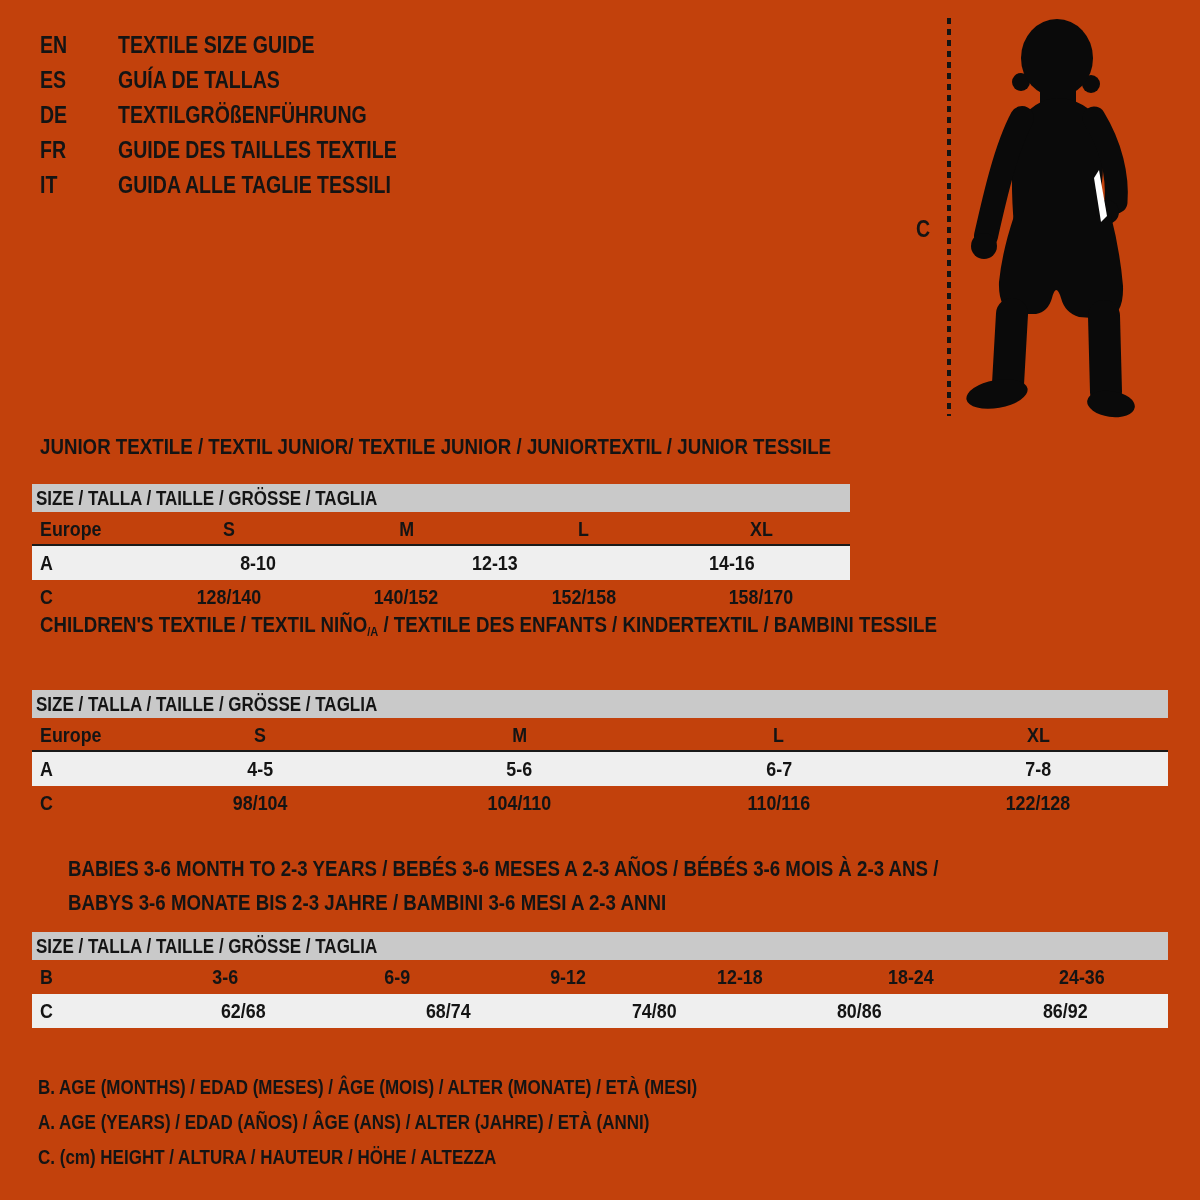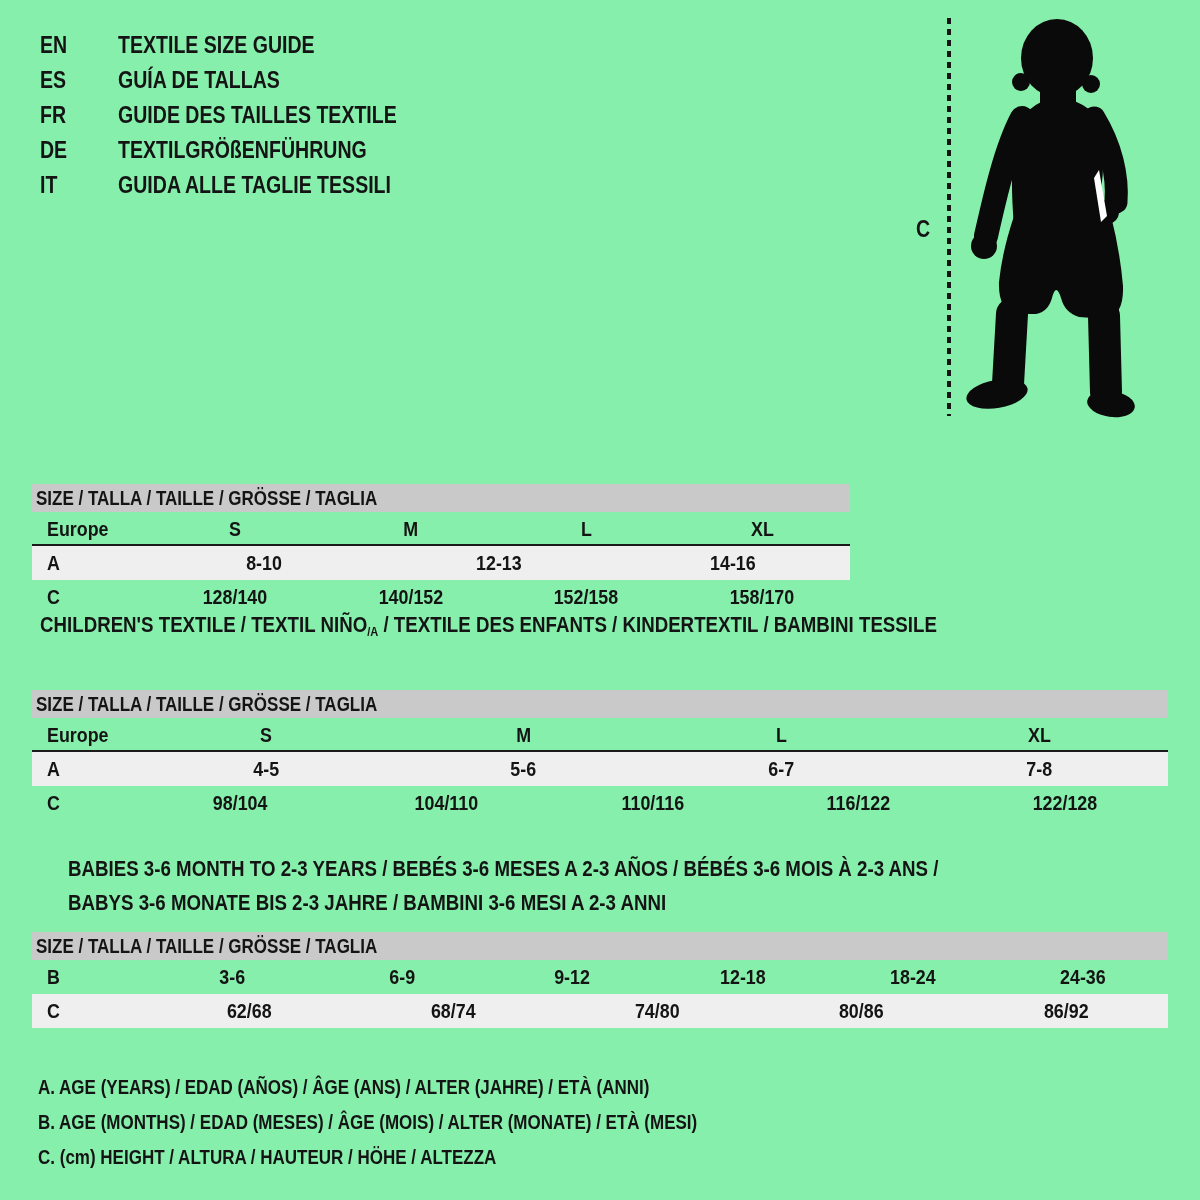--- a/index.html
+++ b/index.html
@@ -6,21 +6,21 @@
     --header-bar: #c9c9c9;
     --row-shade: #efefef;
     --ink: #141414;
   }
   * { margin: 0; padding: 0; box-sizing: border-box; }
   html, body { background: #ffffff; }
   .canvas {
     position: relative;
     width: 1200px;
     height: 1200px;
-    background: #86efac;
+    background: #c2410c;
     font-family: "Liberation Sans", sans-serif;
     font-weight: 700;
     color: var(--ink, #141414);
     overflow: hidden;
   }
   .cx { display: inline-block; transform: scaleX(0.85); transform-origin: 0 50%; white-space: nowrap; }
   .cxc { transform-origin: 50% 50%; }
 
   
   .lang-block { position: absolute; left: 40px; top: 28px; }
@@ -44,21 +44,21 @@
   
   .tbl { position: absolute; left: 32px; }
   .tbl-head {
     height: 28px; line-height: 28px; background: var(--header-bar, #c9c9c9);
     padding-left: 4px; font-size: 20px;
   }
   .trow { display: flex; height: 34px; line-height: 34px; font-size: 21px; }
   .trow.rule { border-bottom: 2px solid #1a1a1a; }
   .trow.shade { background: var(--row-shade, #efefef); }
   .cell { flex: 1; text-align: center; }
-  .cell.lbl { flex: 0 0 auto; text-align: left; padding-left: 8px; margin-left: 7px; }
+  .cell.lbl { flex: 0 0 auto; text-align: left; padding-left: 8px; }
   .w-junior .cell.lbl { width: 108px; }
   .w-wide5 .cell.lbl { width: 98px; }
   .w-wide6 .cell.lbl { width: 108px; }
 
   
   .legend { position: absolute; left: 38px; top: 1070px; }
   .legend-line { height: 35px; line-height: 35px; font-size: 20px; white-space: nowrap; }
 </style>
 </head>
 <body>
@@ -68,26 +68,26 @@
   <div class="lang-block">
     <div class="lang-row">
       <div class="lang-code"><span class="cx">EN</span></div>
       <div class="lang-label"><span class="cx">TEXTILE SIZE GUIDE</span></div>
     </div>
     <div class="lang-row">
       <div class="lang-code"><span class="cx">ES</span></div>
       <div class="lang-label"><span class="cx">GUÍA DE TALLAS</span></div>
     </div>
     <div class="lang-row">
+      <div class="lang-code"><span class="cx">DE</span></div>
+      <div class="lang-label"><span class="cx">TEXTILGRÖßENFÜHRUNG</span></div>
+    </div>
+    <div class="lang-row">
       <div class="lang-code"><span class="cx">FR</span></div>
       <div class="lang-label"><span class="cx">GUIDE DES TAILLES TEXTILE</span></div>
-    </div>
-    <div class="lang-row">
-      <div class="lang-code"><span class="cx">DE</span></div>
-      <div class="lang-label"><span class="cx">TEXTILGRÖßENFÜHRUNG</span></div>
     </div>
     <div class="lang-row">
       <div class="lang-code"><span class="cx">IT</span></div>
       <div class="lang-label"><span class="cx">GUIDA ALLE TAGLIE TESSILI</span></div>
     </div>
   </div>
 
   <div class="measure-line"></div>
   <div class="measure-label"><span class="cx">C</span></div>
   <svg class="figure-svg" width="177" height="400" viewBox="0 0 175 400" aria-hidden="true">
@@ -113,20 +113,23 @@
       <path d="M 48 296 L 44 366" stroke="#0a0a0a" stroke-width="32" stroke-linecap="round" fill="none"></path>
       <path d="M 140 298 L 142 374" stroke="#0a0a0a" stroke-width="32" stroke-linecap="round" fill="none"></path>
 
       <ellipse cx="33" cy="376" rx="31" ry="14" transform="rotate(-10 33 376)"></ellipse>
       <ellipse cx="147" cy="386" rx="24" ry="13" transform="rotate(8 147 386)"></ellipse>
 
       <path d="M 135 152 L 143 198 L 137 204 L 130 160 Z" fill="#ffffff"></path>
     </g>
   </svg>
 
+  <div class="sec-heading" style="top:434px;">
+    <span class="cx">JUNIOR TEXTILE / TEXTIL JUNIOR/ TEXTILE JUNIOR / JUNIORTEXTIL / JUNIOR TESSILE</span>
+  </div>
   <div class="tbl w-junior" style="top:484px; width:818px;">
     <div class="tbl-head">
       <span class="cx">SIZE / TALLA / TAILLE / GRÖSSE / TAGLIA</span>
     </div>
     <div class="trow rule">
       <div class="cell lbl"><span class="cx">Europe</span></div>
       <div class="cell"><span class="cx cxc">S</span></div>
       <div class="cell"><span class="cx cxc">M</span></div>
       <div class="cell"><span class="cx cxc">L</span></div>
       <div class="cell"><span class="cx cxc">XL</span></div>
@@ -165,21 +168,20 @@
       <div class="cell"><span class="cx cxc">4-5</span></div>
       <div class="cell"><span class="cx cxc">5-6</span></div>
       <div class="cell"><span class="cx cxc">6-7</span></div>
       <div class="cell"><span class="cx cxc">7-8</span></div>
     </div>
     <div class="trow">
       <div class="cell lbl"><span class="cx">C</span></div>
       <div class="cell"><span class="cx cxc">98/104</span></div>
       <div class="cell"><span class="cx cxc">104/110</span></div>
       <div class="cell"><span class="cx cxc">110/116</span></div>
-      <div class="cell"><span class="cx cxc">116/122</span></div>
       <div class="cell"><span class="cx cxc">122/128</span></div>
     </div>
   </div>
 
   <div class="babies-heading" style="top:852px;margin-left:28px;">
     <div><span class="cx">BABIES 3-6 MONTH TO 2-3 YEARS / BEBÉS 3-6 MESES A 2-3 AÑOS / BÉBÉS 3-6 MOIS À 2-3 ANS /</span></div>
     <div><span class="cx">BABYS 3-6 MONATE BIS 2-3 JAHRE / BAMBINI 3-6 MESI A 2-3 ANNI</span></div>
   </div>
   <div class="tbl w-wide6" style="top:932px; width:1136px;">
     <div class="tbl-head">
@@ -198,18 +200,18 @@
       <div class="cell lbl"><span class="cx">C</span></div>
       <div class="cell"><span class="cx cxc">62/68</span></div>
       <div class="cell"><span class="cx cxc">68/74</span></div>
       <div class="cell"><span class="cx cxc">74/80</span></div>
       <div class="cell"><span class="cx cxc">80/86</span></div>
       <div class="cell"><span class="cx cxc">86/92</span></div>
     </div>
   </div>
 
   <div class="legend">
+    <div class="legend-line"><span class="cx">B. AGE (MONTHS) / EDAD (MESES) / ÂGE (MOIS) / ALTER (MONATE) / ETÀ (MESI)</span></div>
     <div class="legend-line"><span class="cx">A. AGE (YEARS) / EDAD (AÑOS) / ÂGE (ANS) / ALTER (JAHRE) / ETÀ (ANNI)</span></div>
-    <div class="legend-line"><span class="cx">B. AGE (MONTHS) / EDAD (MESES) / ÂGE (MOIS) / ALTER (MONATE) / ETÀ (MESI)</span></div>
     <div class="legend-line"><span class="cx">C. (cm) HEIGHT / ALTURA / HAUTEUR / HÖHE / ALTEZZA</span></div>
   </div>
 
 </div>
 
 </body></html>

